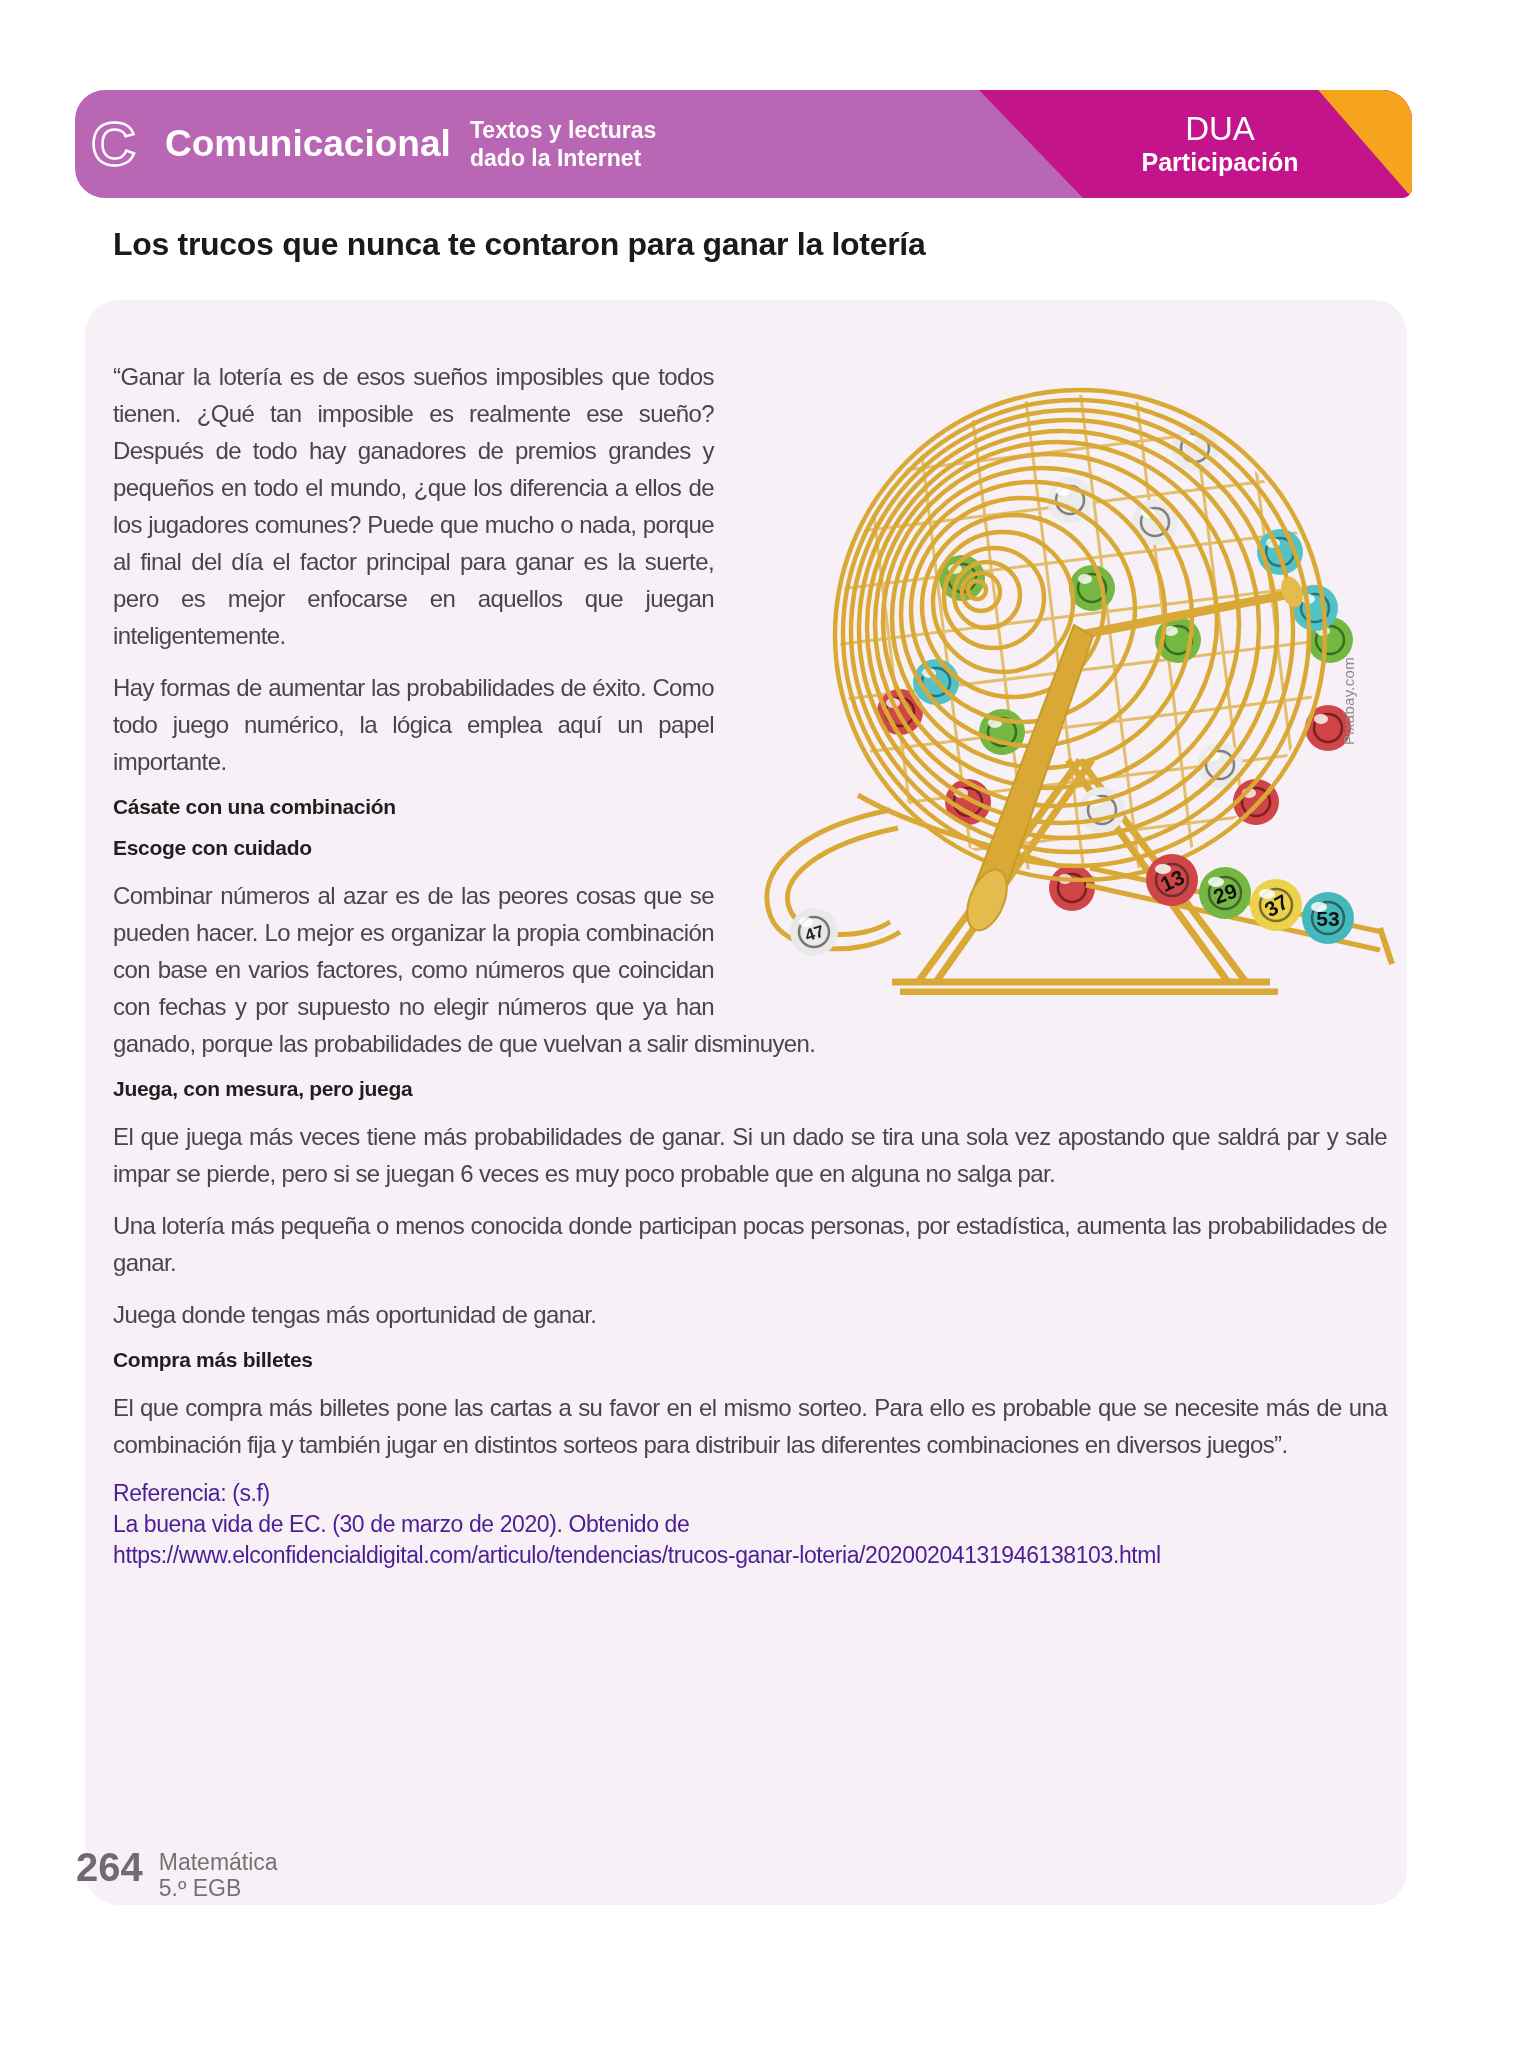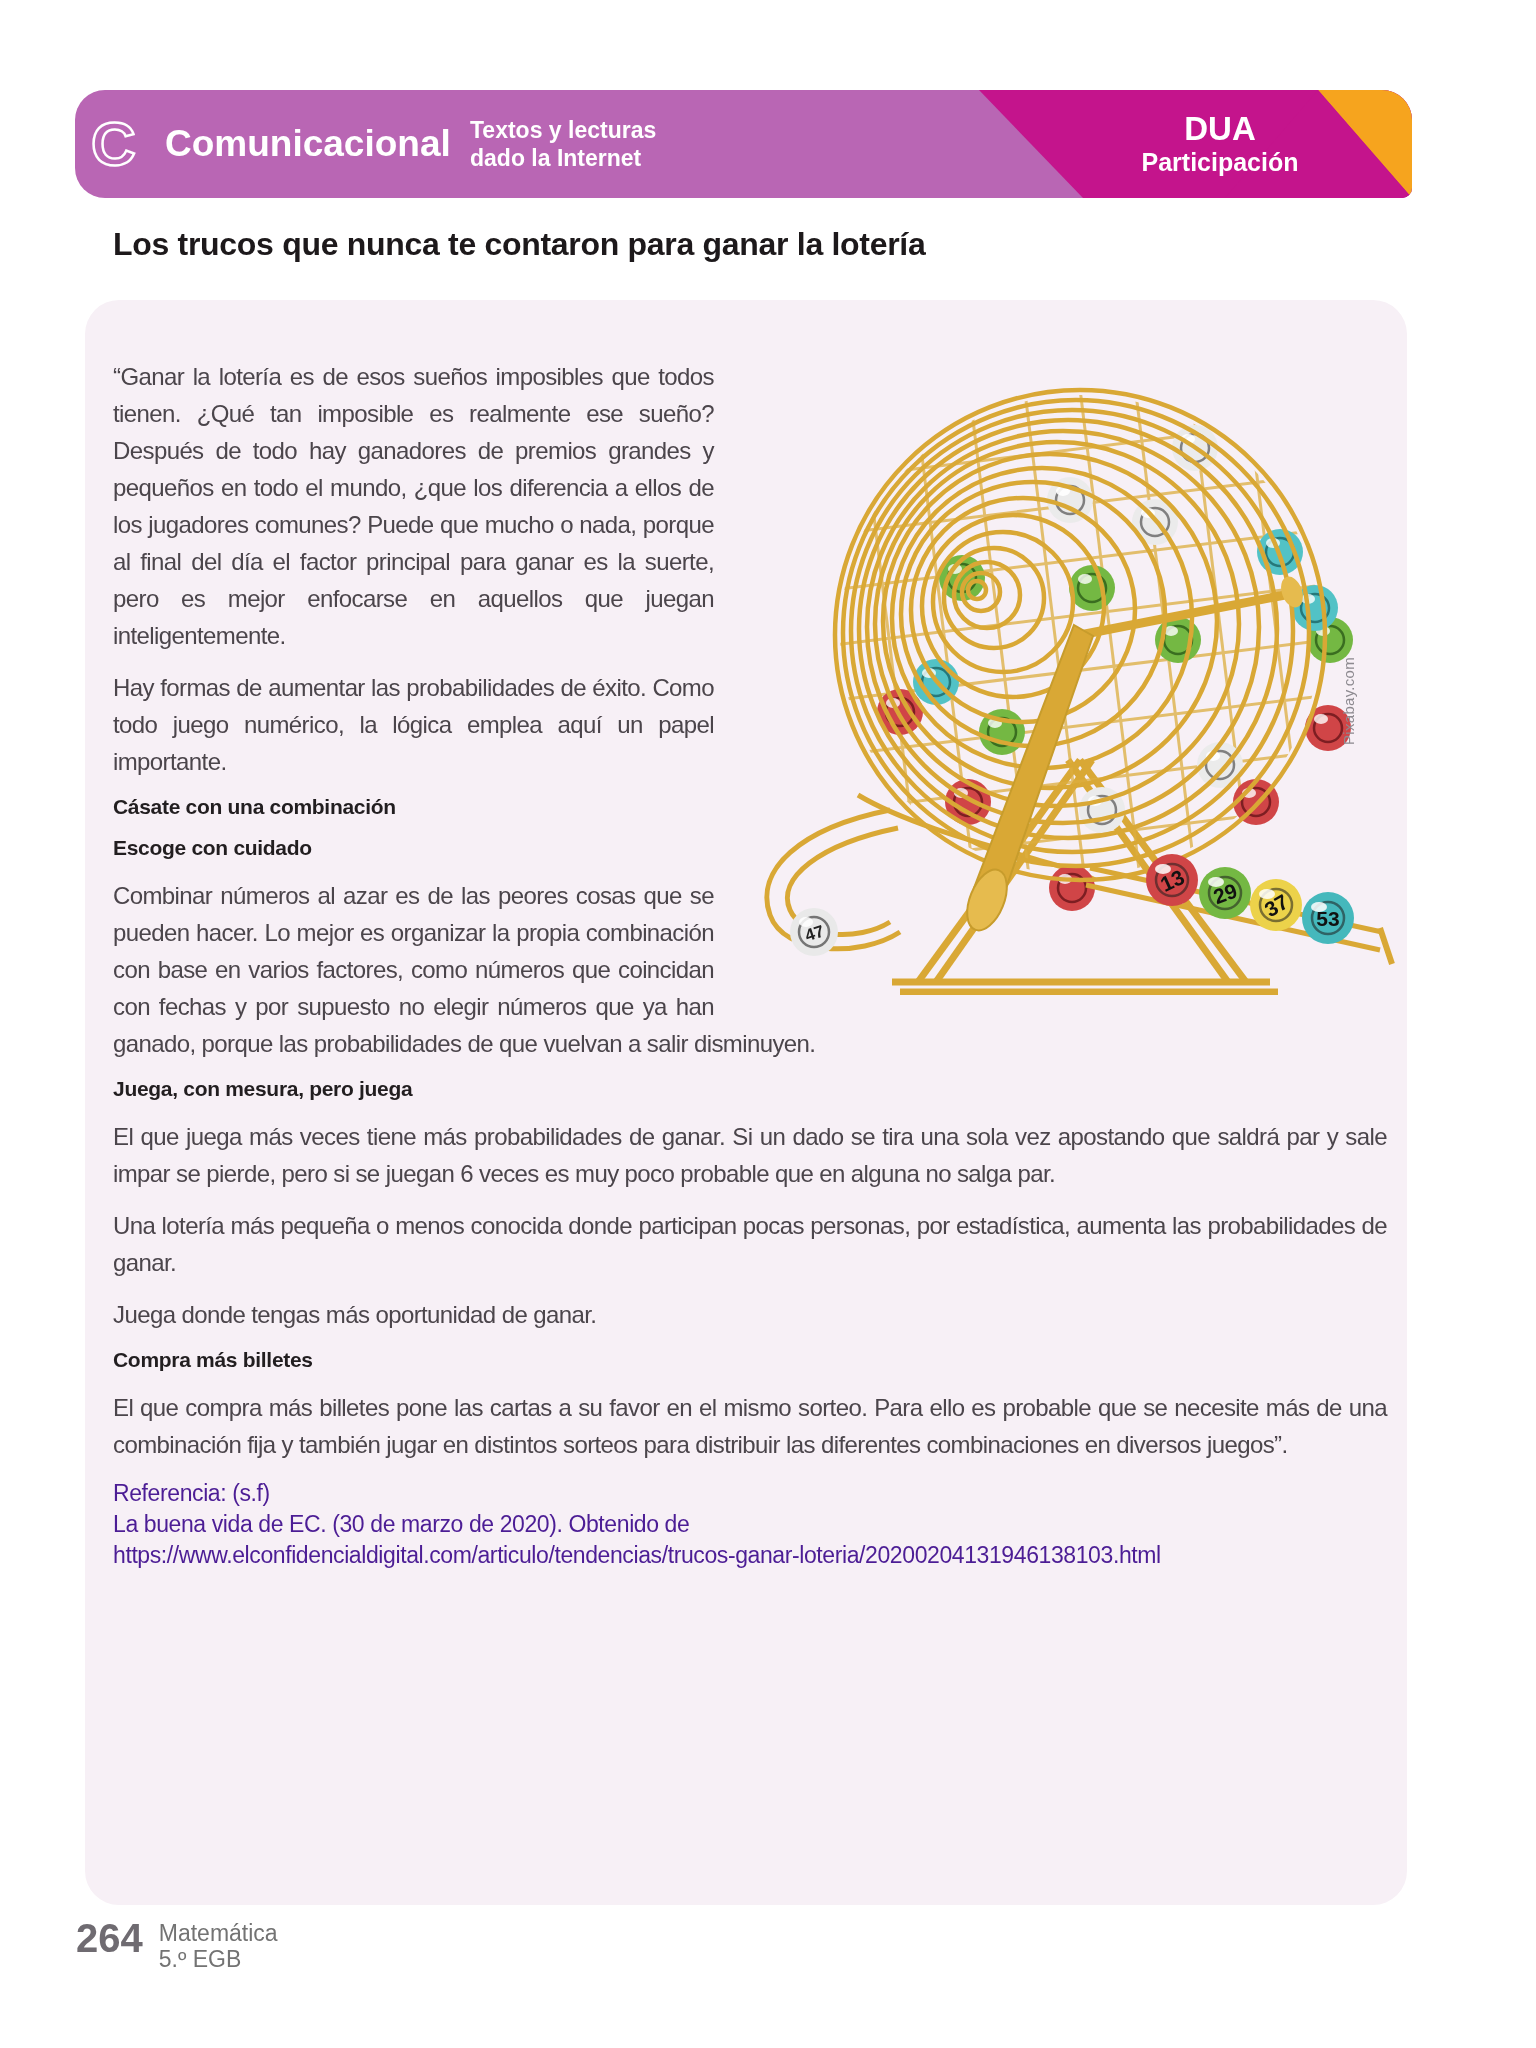--- a/index.html
+++ b/index.html
@@ -38,21 +38,21 @@
     color:#ffffff; font-size:37px; font-weight:700; letter-spacing:0px;
   }
   .topic {
     position:absolute; left:395px; top:50%; transform:translateY(-50%);
     color:#ffffff; font-size:23px; font-weight:700; line-height:28px;
   }
   .dua-block {
     position:absolute; left:985px; width:320px; top:50%; transform:translateY(-50%);
     text-align:center; color:#ffffff;
   }
-  .dua-title { font-size:33px; font-weight:700; line-height:36px; }
+  .dua-title { font-size:33px; font-weight:400; line-height:36px; }
   .dua-sub   { font-size:25px; font-weight:700; line-height:30px; }
 
   
   .page-title {
     position:absolute; left:113px; top:226px; width:1300px;
     font-size:32px; font-weight:700; color:#1d191b; letter-spacing:-0.3px;
   }
 
   
   .panel {
@@ -82,21 +82,21 @@
     font-size:15px; color:#8d8a90; letter-spacing:0.3px;
   }
 
   
   .reference {
     clear:both; text-align:left; font-size:23px; line-height:31px;
     color:#4c1d95; letter-spacing:-0.4px; margin-top:4px; padding-right:12px;
   }
 
   
-  .footer { position:absolute; left:76px; top:1918px; display:flex; align-items:flex-start; }
+  .footer { position:absolute; left:76px; top:1847px; display:flex; align-items:flex-start; }
   .page-num { font-size:40px; font-weight:700; color:#6f6b71; line-height:40px; }
   .footer-meta { margin-left:16px; font-size:23px; color:#737373; line-height:26px; padding-top:2px; }
 </style>
 </head>
 <body>
 
 <header class="banner">
   <div class="banner-magenta"></div>
   <div class="banner-orange"></div>
   <div class="banner-magenta2"></div>

